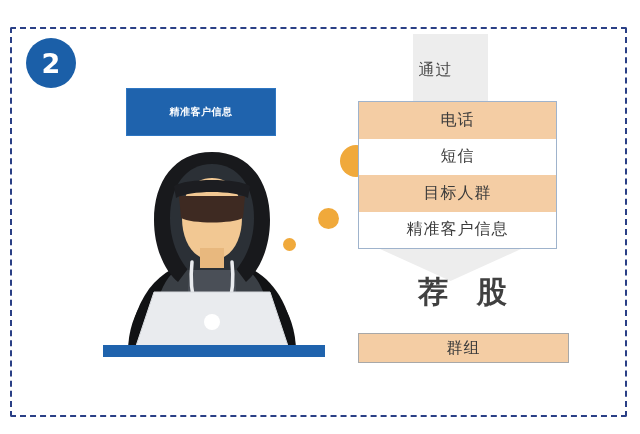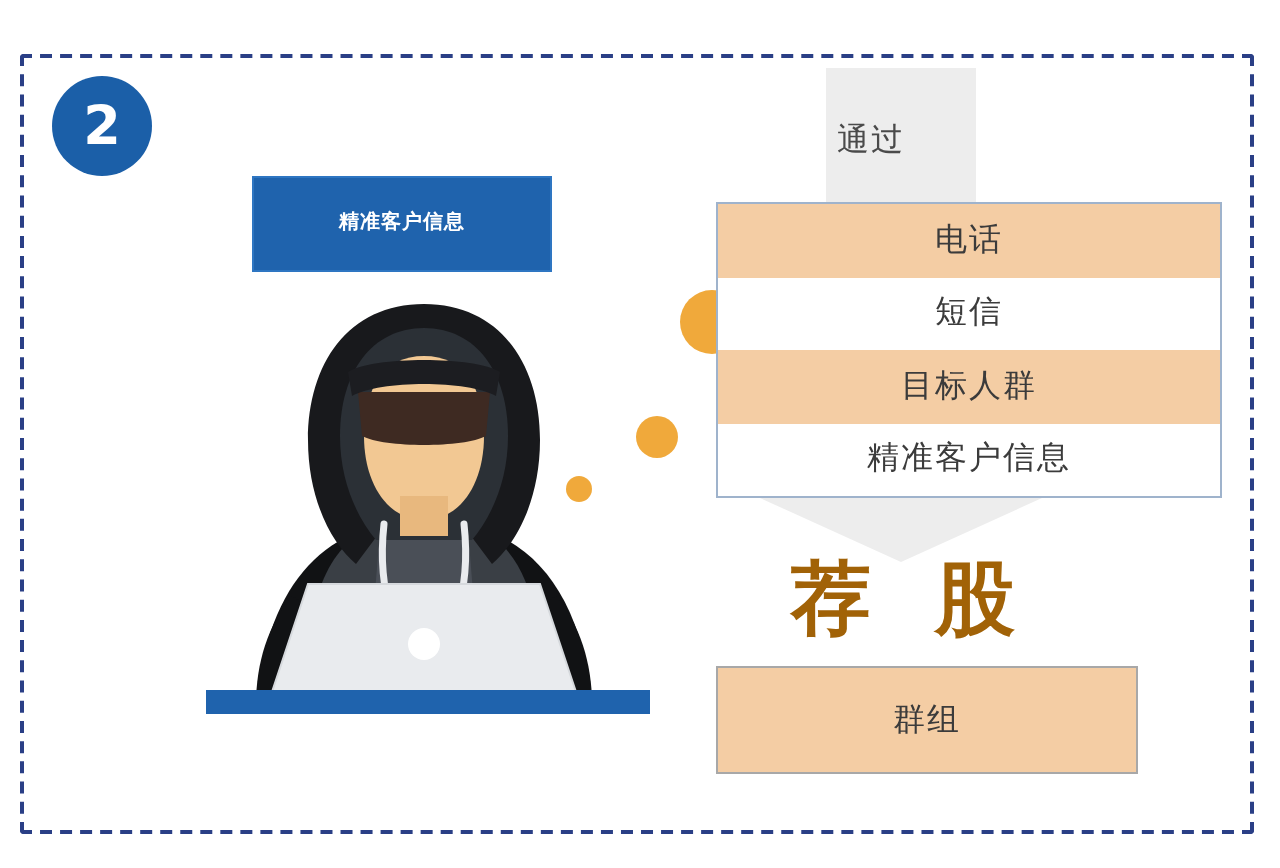--- a/index.html
+++ b/index.html
@@ -71,45 +71,45 @@
     clip-path:polygon(0 0,100% 0,50% 100%);
   }
   .through-label{
     position:absolute;left:398px;top:60px;width:75px;
     text-align:center;font-size:16px;color:#4a4a4a;
     letter-spacing:1px;
   }
 
   
   .channel-list{
-    position:absolute;left:358px;top:101px;width:253px;height:148px;
+    position:absolute;left:358px;top:101px;width:199px;height:148px;
     border:1px solid #9fb3cc;
     box-sizing:border-box;
     background:#ffffff;
   }
   .ch-row{
     height:36.5px;
     display:flex;align-items:center;justify-content:center;
     font-size:16px;color:#3b3b3b;letter-spacing:1px;
   }
   .ch-row.tan{background:#f4cda4;}
   .ch-row.plain{background:transparent;}
 
   
   .red-headline{
-    position:absolute;left:346px;top:272px;width:211px;
+    position:absolute;left:357px;top:272px;width:211px;
     text-align:center;
-    color:#a16207;font-size:40px;font-weight:bold;
+    color:#404040;font-size:30px;font-weight:bold;
     letter-spacing:9px;text-indent:9px;
     font-family:"DejaVu Sans",sans-serif;
   }
 
   
   .group-box{
-    position:absolute;left:358px;top:333px;width:211px;height:54px;
+    position:absolute;left:358px;top:333px;width:211px;height:30px;
     background:#f4cda4;
     border:1px solid #a8a8a8;
     box-sizing:border-box;
     display:flex;align-items:center;justify-content:center;
     font-size:16px;color:#3b3b3b;letter-spacing:1px;
   }
 </style>
 </head>
 <body>
 

